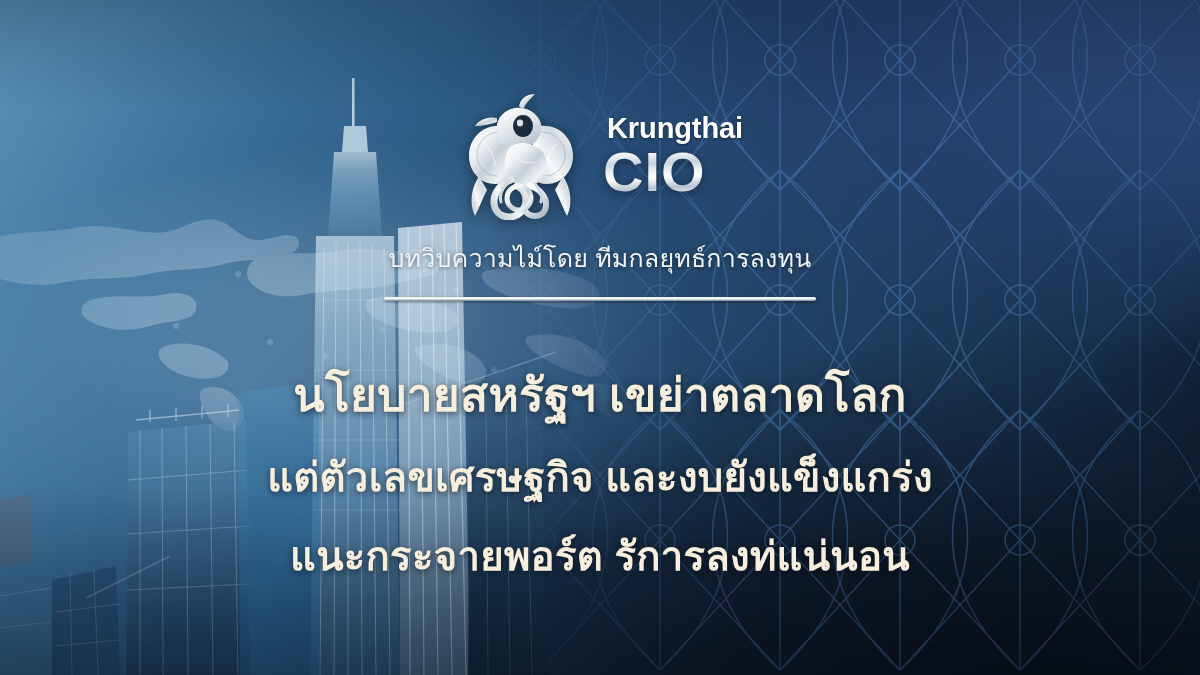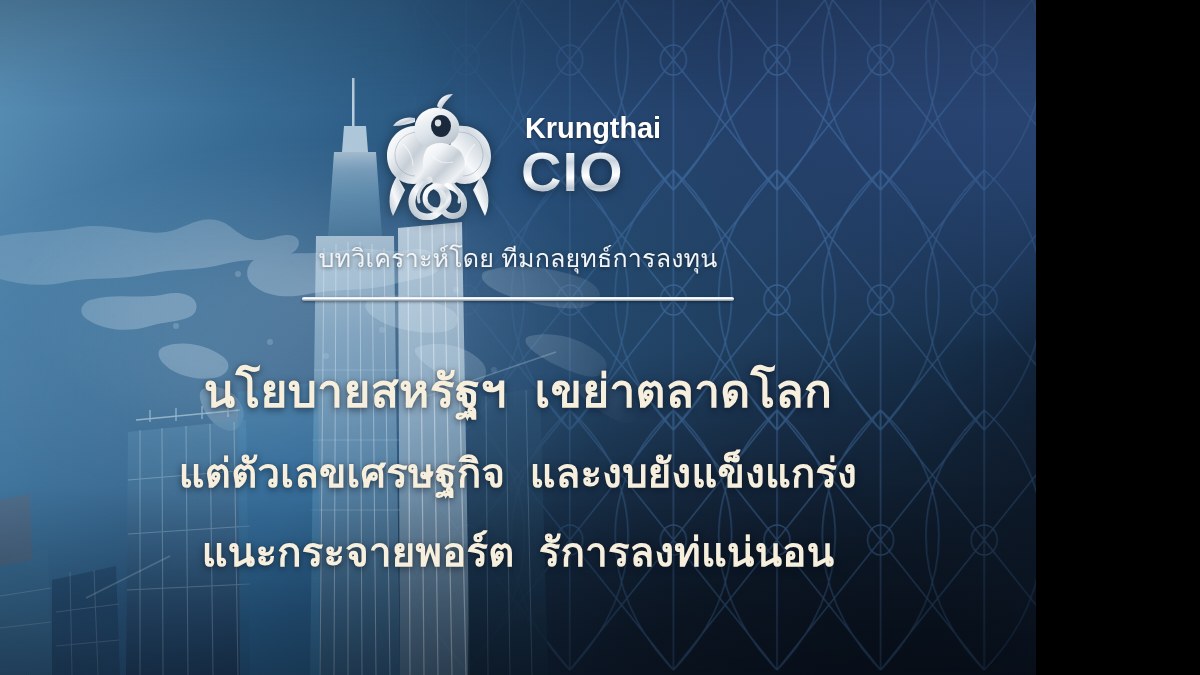--- a/index.html
+++ b/index.html
@@ -5,21 +5,21 @@
 <style>
   * { margin:0; padding:0; box-sizing:border-box; }
   html,body { background:#000; }
   body {
     font-family:"Liberation Sans","DejaVu Sans",sans-serif;
     -webkit-font-smoothing:antialiased;
   }
 
   .stage {
     position:relative;
-    width:1036px; height:675px;
+    width:1200px; height:675px;
     overflow:hidden;
     background:#0f766e;
   }
 
   
   .bg-base {
     position:absolute; inset:0;
     background:
       radial-gradient(120% 95% at 88% 104%, #070e18 0%, #0d1826 22%, rgba(19,38,64,0) 58%),
       radial-gradient(100% 80% at 100% 2%, #2d4877 0%, #25406b 30%, rgba(30,54,90,0) 62%),
@@ -116,21 +116,20 @@
 
   .headline {
     position:absolute; left:0; right:0; top:366px;
     display:flex; flex-direction:column; align-items:center;
     text-align:center;
   }
   .headline-line {
     color:#f7efdd; font-weight:bold;
     text-shadow:0 2px 7px rgba(6,14,26,.62), 0 0 1px rgba(6,14,26,.5);
     white-space:nowrap;
-    font-family:Liberation Mono, monospace;
   }
   .headline-line.l1 { font-size:46px; line-height:58px; letter-spacing:.3px; }
   .headline-line.l2 { font-size:40px; line-height:54px; margin-top:26px; letter-spacing:.3px; }
   .headline-line.l3 { font-size:40px; line-height:54px; margin-top:25px; letter-spacing:.3px; }
 </style>
 </head>
 <body>
 
 <div class="stage">
 
@@ -413,21 +412,21 @@
             <path d="M58,64 C62,70 70,72 78,70"></path>
           </g>
         </svg>
 
         <div class="wordmark">
           <div class="wordmark-top">Krungthai</div>
           <div class="wordmark-main">CIO</div>
         </div>
       </div>
 
-      <div class="tagline">บทวิเคราะห์โดย ทีมกลยุทธ์การลงทุน</div>
+      <div class="tagline">บทวิบความไม์โดย ทีมกลยุทธ์การลงทุน</div>
 
       <div class="divider"></div>
     </div>
 
     <div class="headline">
       <div class="headline-line l1">นโยบายสหรัฐฯ เขย่าตลาดโลก</div>
       <div class="headline-line l2">แต่ตัวเลขเศรษฐกิจ และงบยังแข็งแกร่ง</div>
       <div class="headline-line l3">แนะกระจายพอร์ต รัการลงท่แน่นอน</div>
     </div>
 

